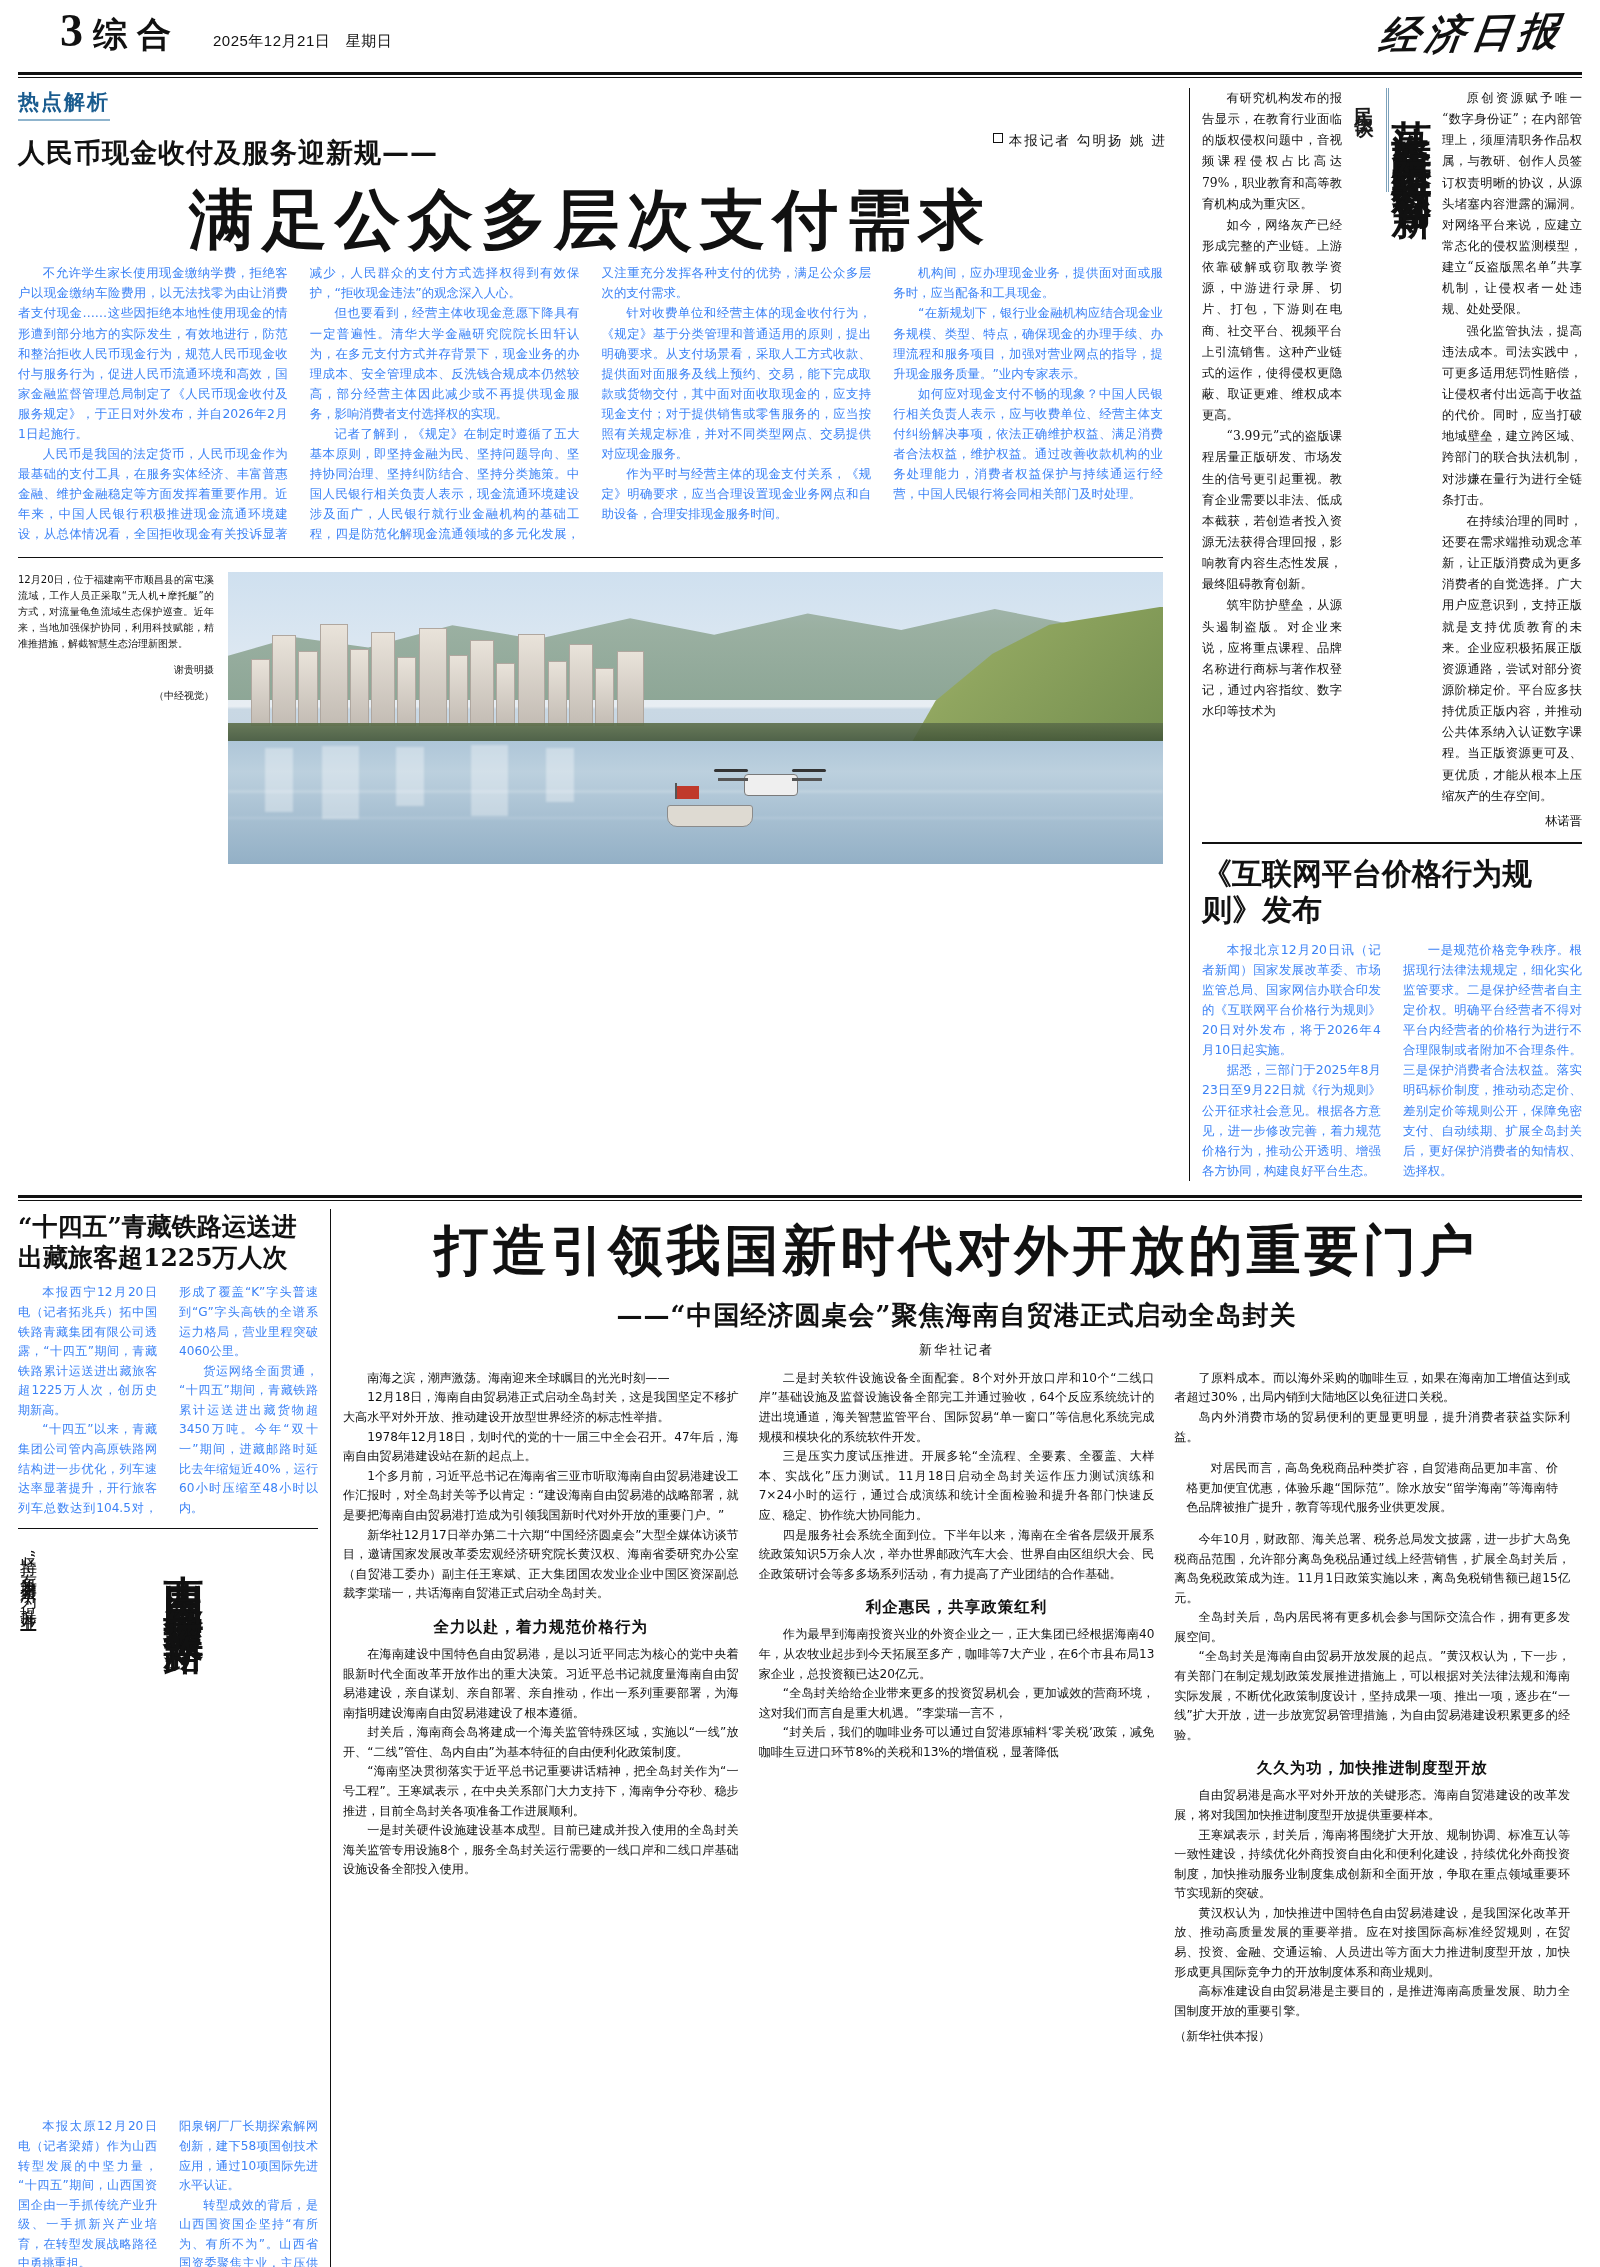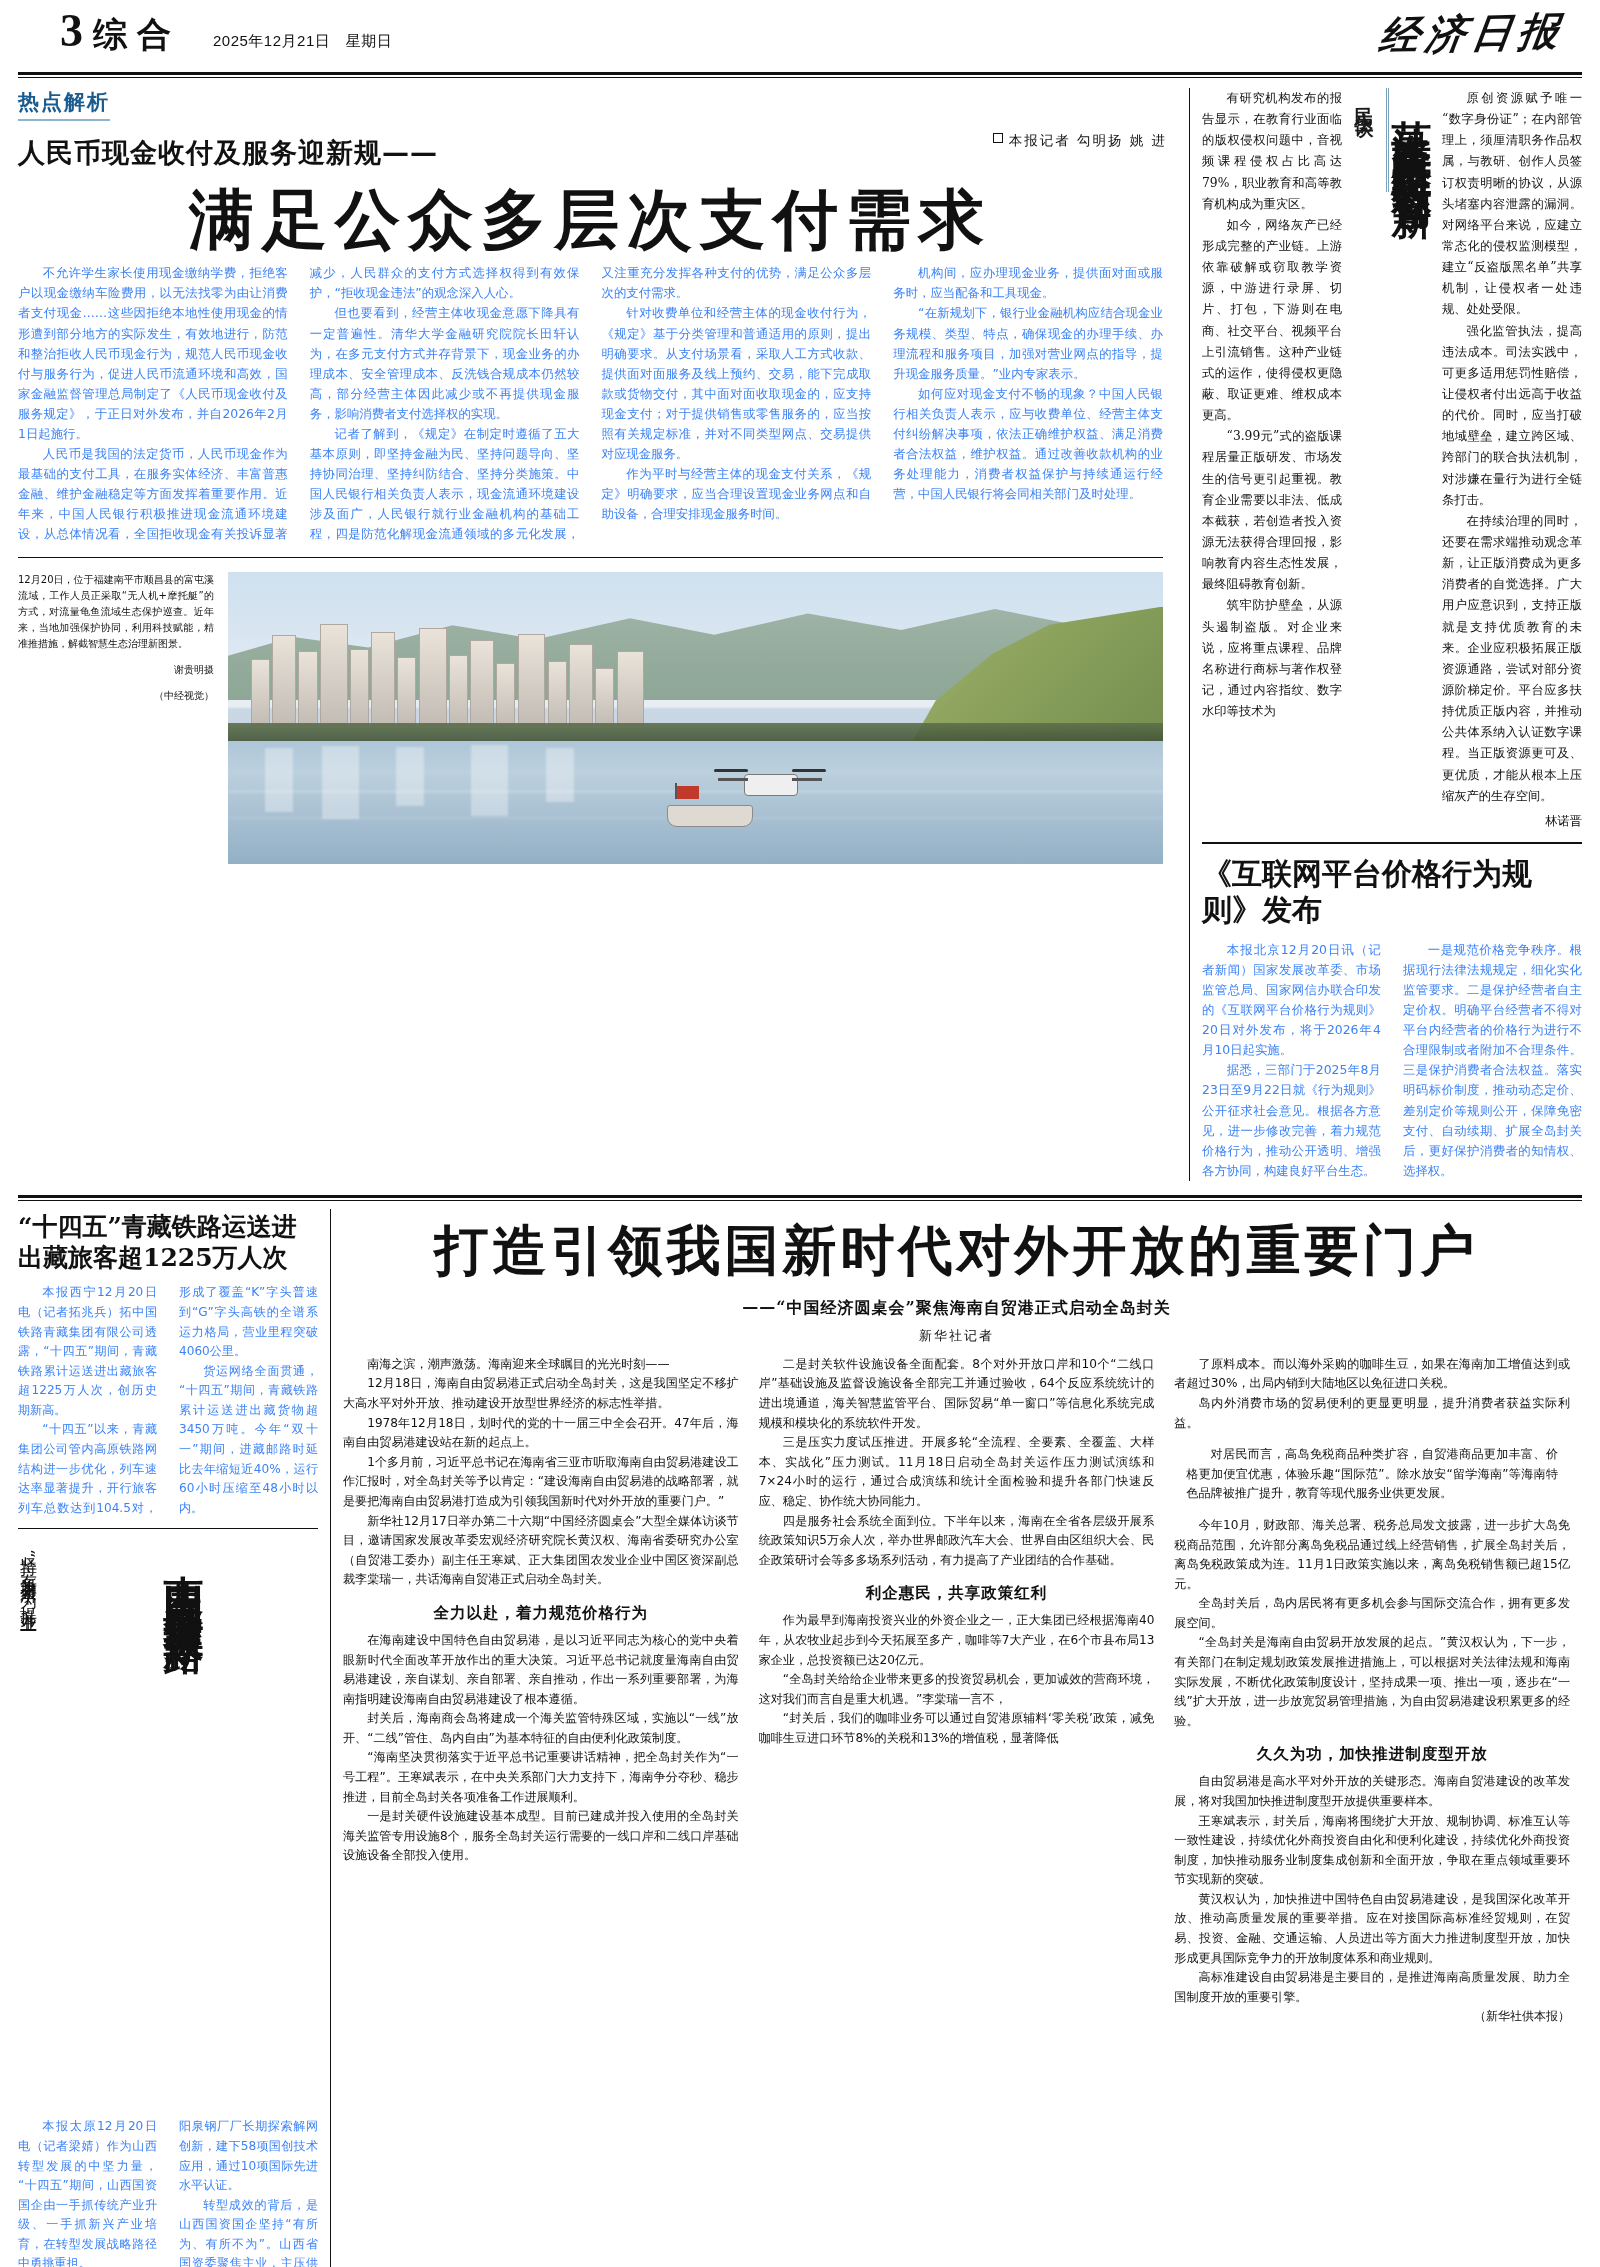--- a/index.html
+++ b/index.html
@@ -90,32 +90,32 @@
 
   
   .bottom-wrap{display:flex;margin-top:8px;}
   .bl{width:312px;box-sizing:border-box;padding-right:12px;}
   .bc{flex:1;box-sizing:border-box;padding:0 12px;}
 
   .b-title{font-family:"DejaVu Serif",serif;font-weight:bold;font-size:25px;
            letter-spacing:0px;line-height:1.25;margin:2px 0 10px;}
   .big-title{font-family:"DejaVu Serif",serif;font-weight:bold;font-size:54px;
              text-align:center;letter-spacing:4px;margin:6px 0 10px;}
-  .sub-title{font-family:"DejaVu Serif",serif;font-weight:bold;font-size:16px;
+  .sub-title{font-family:"DejaVu Serif",serif;font-weight:bold;font-size:26px;
              text-align:center;letter-spacing:1px;margin:0 0 8px;}
   .agency{text-align:center;font-family:"DejaVu Sans",sans-serif;font-size:13px;letter-spacing:2px;margin-bottom:10px;}
   .subhead{font-family:"DejaVu Serif",serif;font-weight:bold;font-size:15.5px;
            text-align:center;margin:10px 0 6px;letter-spacing:1px;}
 
   .vbig{writing-mode:vertical-rl;font-family:"DejaVu Serif",serif;font-weight:bold;
         font-size:40px;letter-spacing:6px;height:560px;margin:0 auto;}
   .vsmall{writing-mode:vertical-rl;font-family:"DejaVu Serif",serif;font-size:17px;
           letter-spacing:3px;height:330px;}
   .vrow{display:flex;justify-content:center;gap:10px;margin:14px 0;}
-  .endnote{text-align:right;font-family:"DejaVu Sans",sans-serif;font-size:12px;}
+  .endnote{font-family:"DejaVu Sans",sans-serif;font-size:12px;margin-top:6px;}
   .sq{display:inline-block;width:8px;height:8px;border:1px solid #111;margin-right:6px;vertical-align:2px;}
 </style>
 </head>
 <body>
 
 <div class="page">
 
   <div class="masthead">
     <div class="mh-left">
       <span class="mh-num">3</span>

